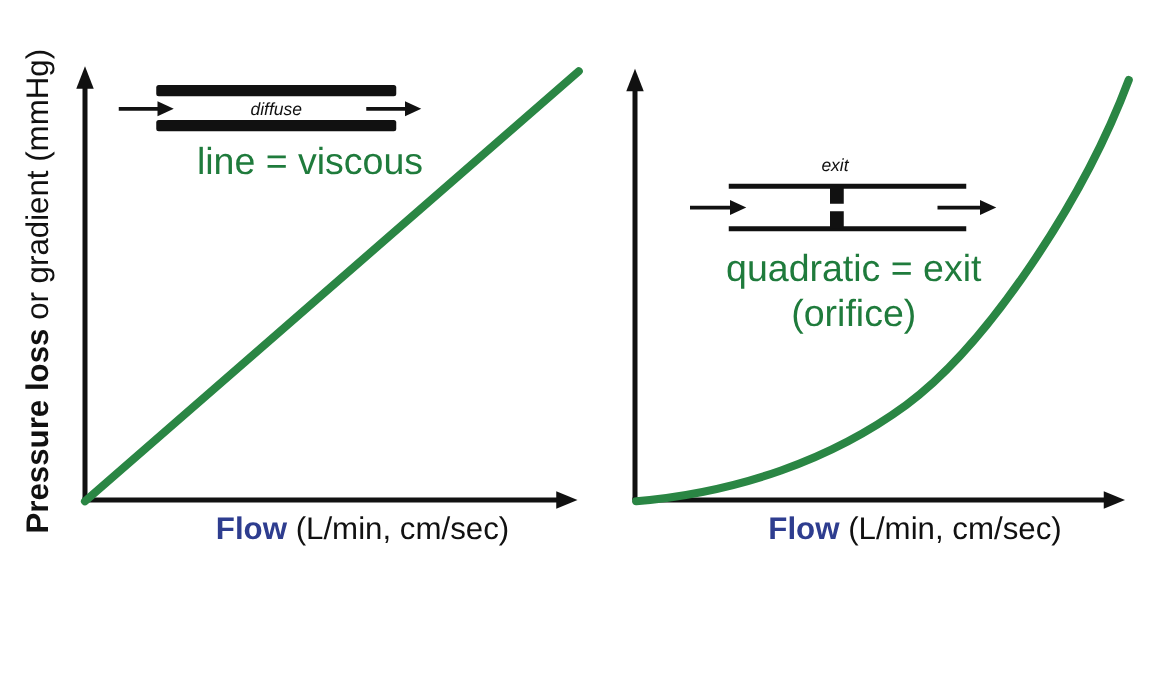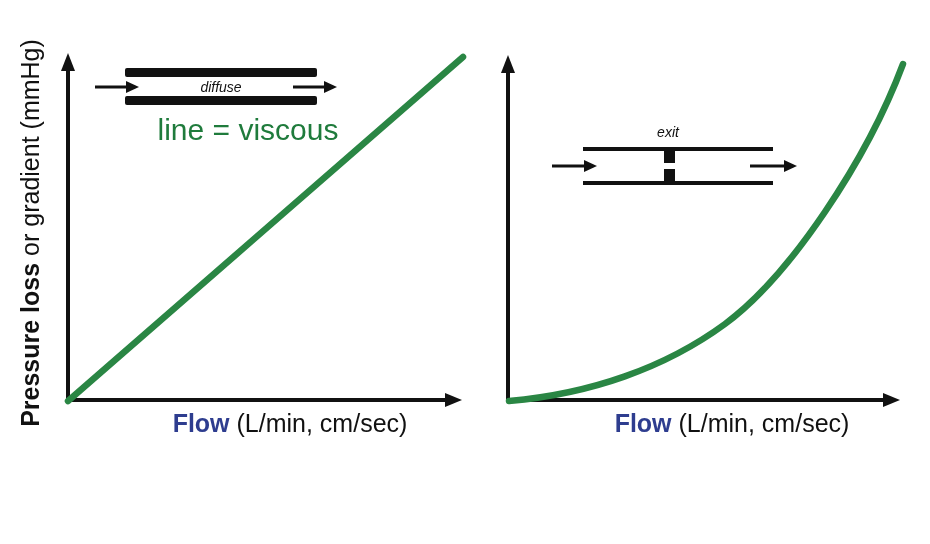--- a/index.html
+++ b/index.html
@@ -74,18 +74,22 @@
   <div class="txt annotation" style="left:225px;top:112px;margin-left:23px;">
     <div>line = viscous</div>
   </div>
 
   <div class="txt x-axis-label" style="left:290px;top:409px;">
     <span class="flow">Flow</span><span> (L/min, cm/sec)</span>
   </div>
 
   <div class="txt pipe-label" style="left:668px;top:132px;">exit</div>
 
+  <div class="txt annotation" style="left:683px;top:198px;">
+    <div>quadratic = exit</div>
+    <div>(orifice)</div>
+  </div>
 
   <div class="txt x-axis-label" style="left:732px;top:409px;">
     <span class="flow">Flow</span><span> (L/min, cm/sec)</span>
   </div>
 
 </div>
 
 </body></html>

